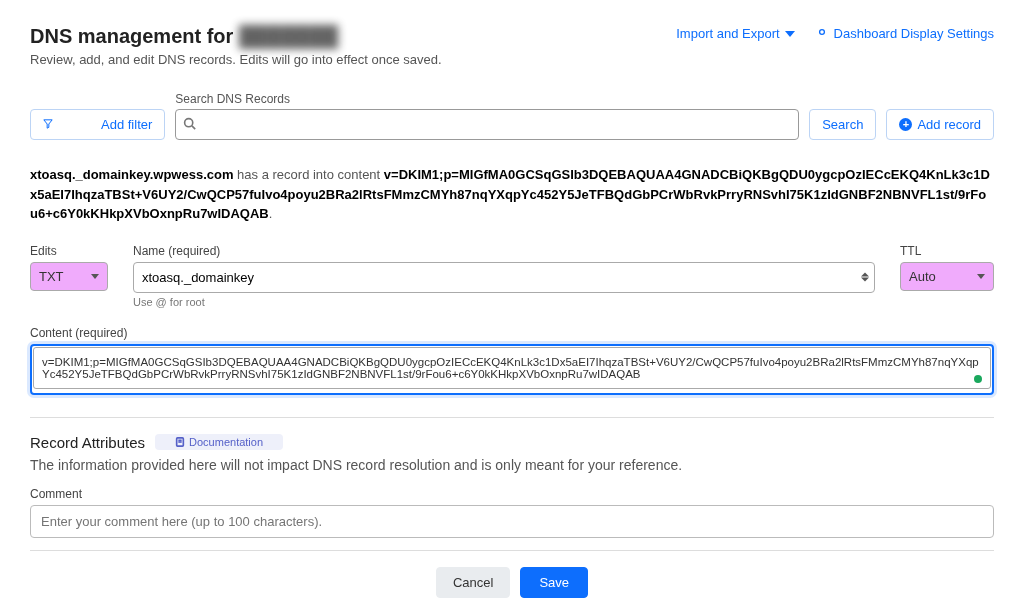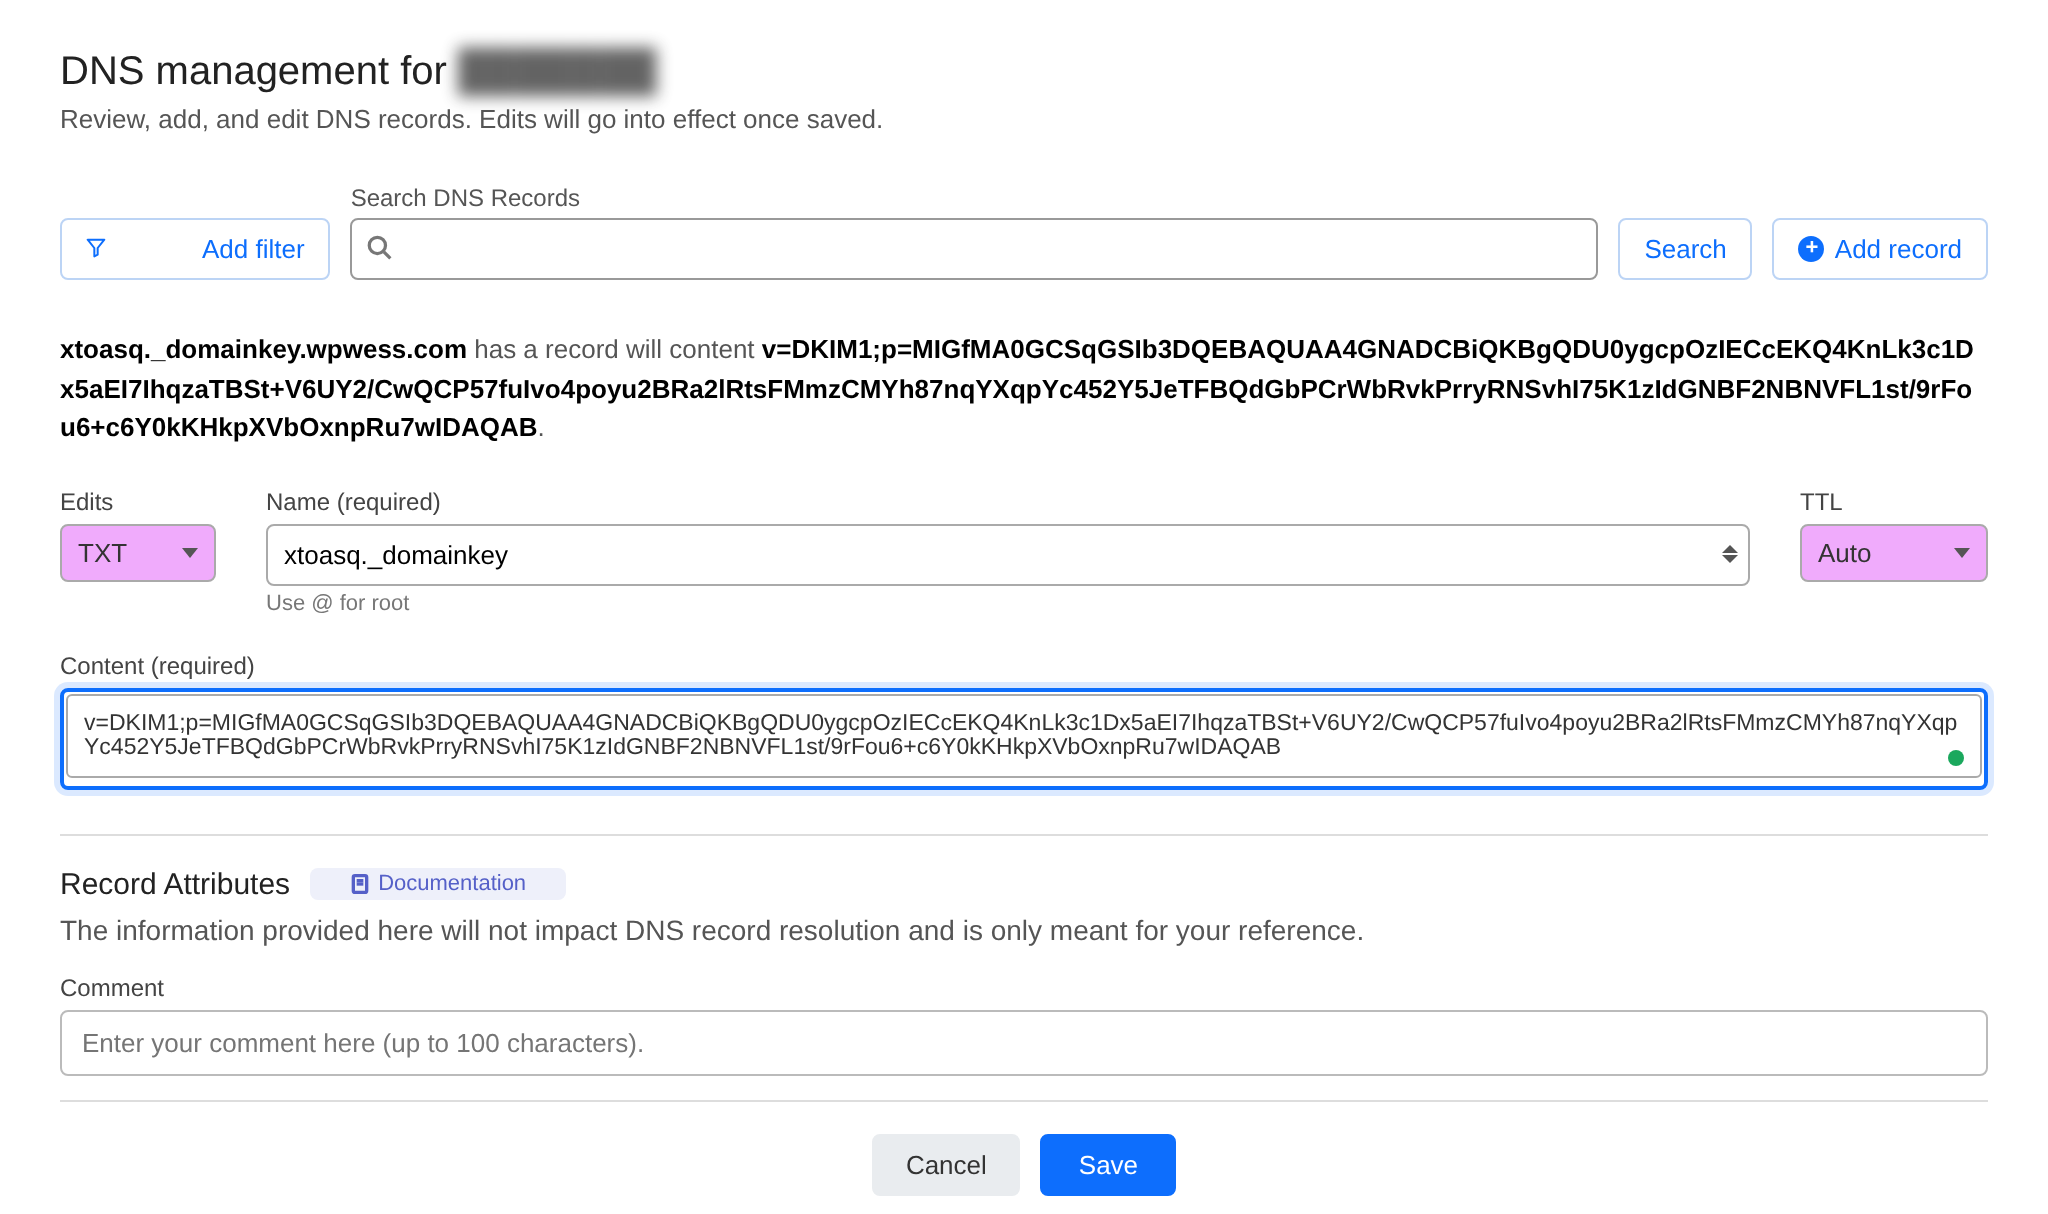--- a/index.html
+++ b/index.html
@@ -4,21 +4,21 @@
 <style>
 * { box-sizing: border-box; margin: 0; padding: 0; }
 body {
   font-family: -apple-system, BlinkMacSystemFont, "Segoe UI", Arial, sans-serif;
   font-size: 13px;
   color: #333;
   background: #fff;
   padding: 25px 30px;
 }
 .header { display: flex; justify-content: space-between; align-items: flex-start; margin-bottom: 25px; }
-.header-left h1 { font-size: 20px; font-weight: 400; color: #222; margin-bottom: 4px; }
+.header-left h1 { font-size: 20px; font-weight: 700; color: #222; margin-bottom: 4px; }
 .header-left .blur { filter: blur(4px); opacity: 0.7; display: inline-block; }
 .header-subtitle { font-size: 13px; color: #555; }
 .header-right { display: flex; gap: 20px; align-items: center; }
 .link-action { color: #0d6efd; font-size: 13px; cursor: pointer; display: inline-flex; align-items: center; gap: 5px; }
 .caret-down { width: 0; height: 0; border-left: 5px solid transparent; border-right: 5px solid transparent; border-top: 6px solid #0d6efd; display: inline-block; }
 .gear-icon { display: inline-block; color: #0d6efd; }
 .gear-icon svg { width: 14px; height: 14px; fill: currentColor; }
 
 .search-row { display: flex; gap: 10px; align-items: flex-end; margin-bottom: 25px; }
 .btn { border: 1px solid #ccc; background: #fff; border-radius: 4px; padding: 7px 12px; font-size: 13px; cursor: pointer; display: inline-flex; align-items: center; gap: 5px; }
@@ -75,20 +75,35 @@
 </head>
 <body>
 
 <div class="header">
   <div class="header-left">
     <h1>
       <span>DNS management for </span><span class="blur">███████</span>
     </h1>
     <div class="header-subtitle">Review, add, and edit DNS records. Edits will go into effect once saved.</div>
   </div>
+  <div class="header-right">
+    <span class="link-action">
+      <span>Import and Export</span>
+      <span class="caret-down"></span>
+    </span>
+    <span class="link-action">
+      <span class="gear-icon">
+        <svg viewBox="0 0 16 16">
+            <path d="M8 4.5A3.5 3.5 0 1 0 8 11.5 3.5 3.5 0 0 0 8 4.5zM8 10a2 2 0 1 1 0-4 2 2 0 0 1 0 4z"></path>
+            <path d="M9.4 0l.5 2 1.8.8 1.8-1.1 1.4 1.4-1.1 1.8.8 1.8 2 .5v2l-2 .5-.8 1.8 1.1 1.8-1.4 1.4-1.8-1.1-1.8.8-.5 2H6.6l-.5-2-1.8-.8-1.8 1.1-1.4-1.4 1.1-1.8-.8-1.8L0 9.4V6.6l2-.5.8-1.8L1.7 2.5l1.4-1.4 1.8 1.1 1.8-.8.5-2H9.4zM8 2A6 6 0 1 0 8 14 6 6 0 0 0 8 2z" opacity="0"></path>
+          </svg>
+      </span>
+      <span>Dashboard Display Settings</span>
+    </span>
+  </div>
 </div>
 
 <div class="search-row">
   <button class="btn btn-blue-text">
     <span class="filter-icon">
       <svg viewBox="0 0 12 12">
           <path d="M1 1h10L7 6v4l-2 1V6L1 1z" stroke-width="1.2" stroke-linejoin="round"></path>
         </svg>
     </span>
     <span>Add filter</span>
@@ -108,21 +123,21 @@
   <button class="btn" style="color:#0d6efd;border-color:#bcd4f5;">
     <span>Search</span>
   </button>
   <button class="btn" style="color:#0d6efd;border-color:#bcd4f5;">
     <span class="plus-circle">+</span>
     <span>Add record</span>
   </button>
 </div>
 
 <div class="record-summary">
-  <b>xtoasq._domainkey.wpwess.com</b><span> has a record will content </span><b>v=DKIM1;p=MIGfMA0GCSqGSIb3DQEBAQUAA4GNADCBiQKBgQDU0ygcpOzIECcEKQ4KnLk3c1Dx5aEI7IhqzaTBSt+V6UY2/CwQCP57fuIvo4poyu2BRa2lRtsFMmzCMYh87nqYXqpYc452Y5JeTFBQdGbPCrWbRvkPrryRNSvhI75K1zIdGNBF2NBNVFL1st/9rFou6+c6Y0kKHkpXVbOxnpRu7wIDAQAB</b>.
+  <b>xtoasq._domainkey.wpwess.com</b><span> has a record into content </span><b>v=DKIM1;p=MIGfMA0GCSqGSIb3DQEBAQUAA4GNADCBiQKBgQDU0ygcpOzIECcEKQ4KnLk3c1Dx5aEI7IhqzaTBSt+V6UY2/CwQCP57fuIvo4poyu2BRa2lRtsFMmzCMYh87nqYXqpYc452Y5JeTFBQdGbPCrWbRvkPrryRNSvhI75K1zIdGNBF2NBNVFL1st/9rFou6+c6Y0kKHkpXVbOxnpRu7wIDAQAB</b>.
 </div>
 
 <div class="form-row">
   <div class="type-field">
     <label class="field-label">Edits</label>
     <div class="select-box">
       <span>TXT</span>
       <span class="caret-select"></span>
     </div>
   </div>

